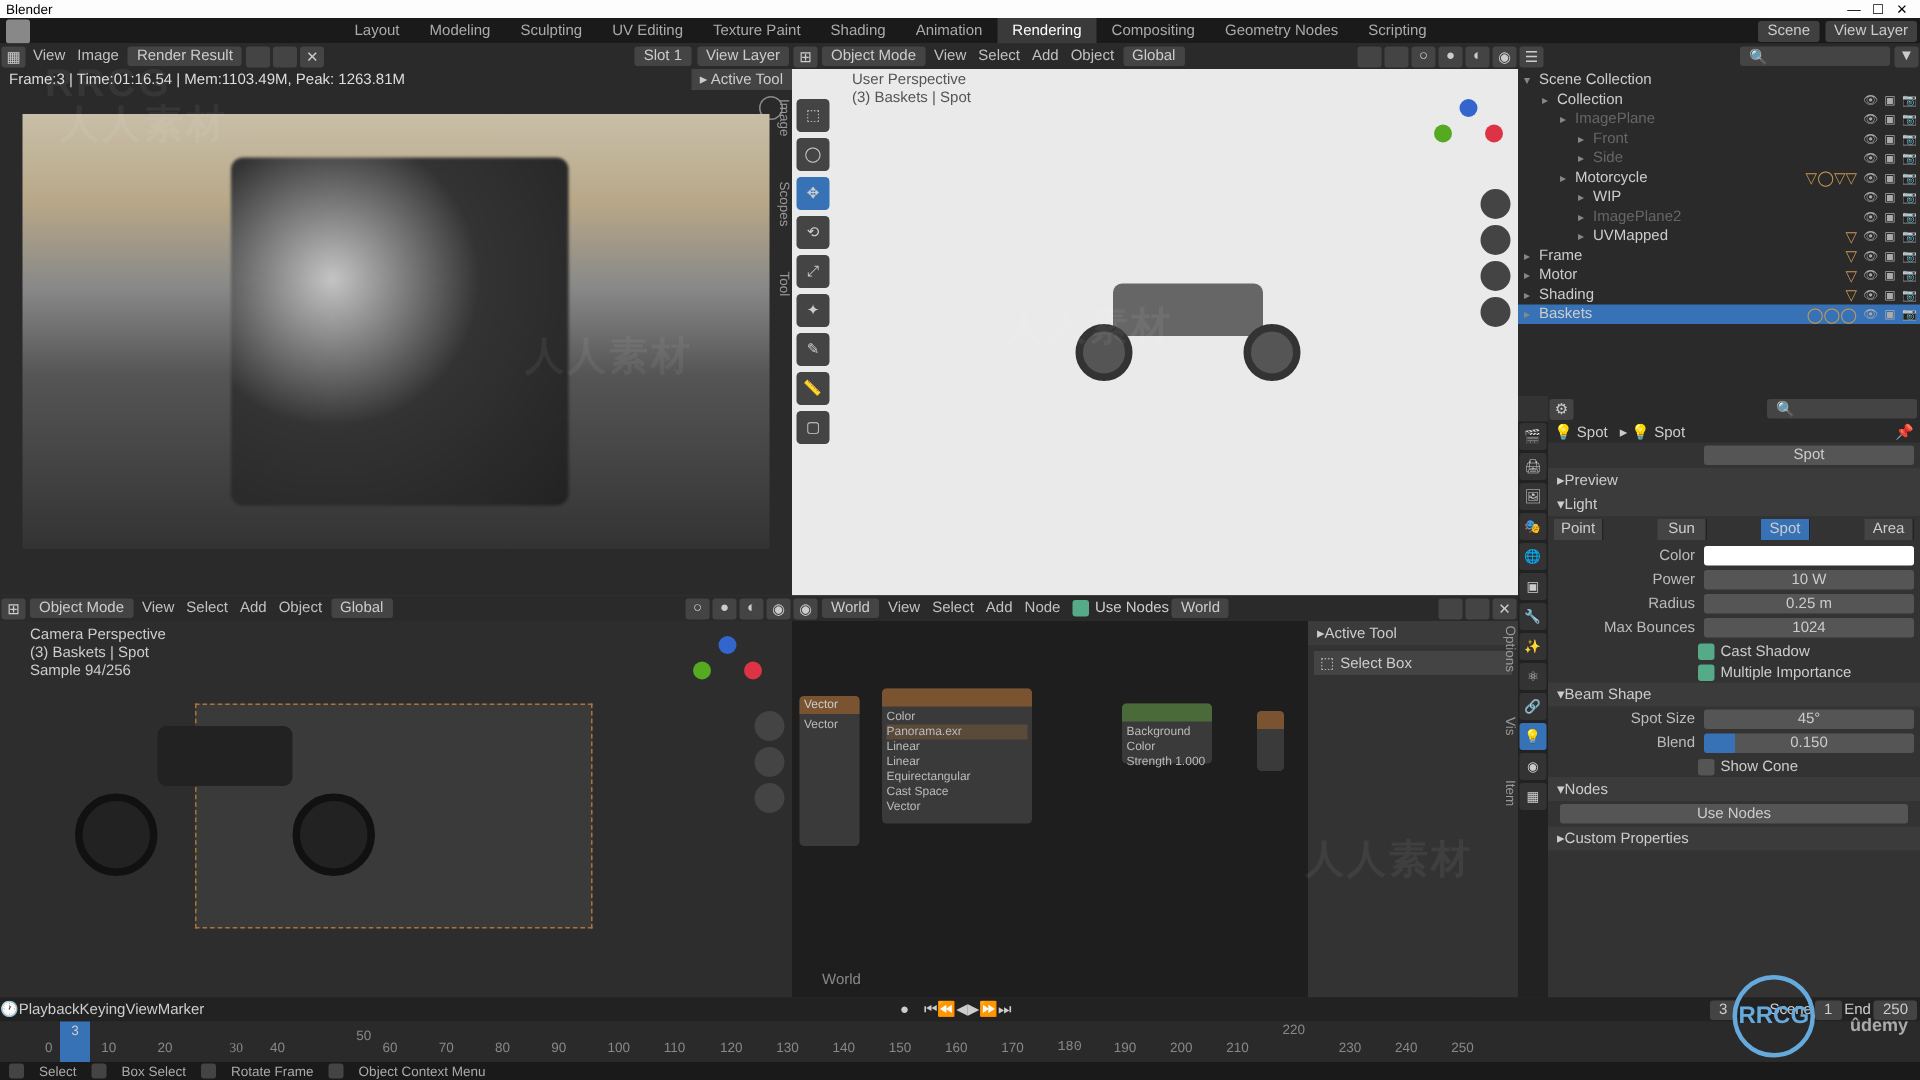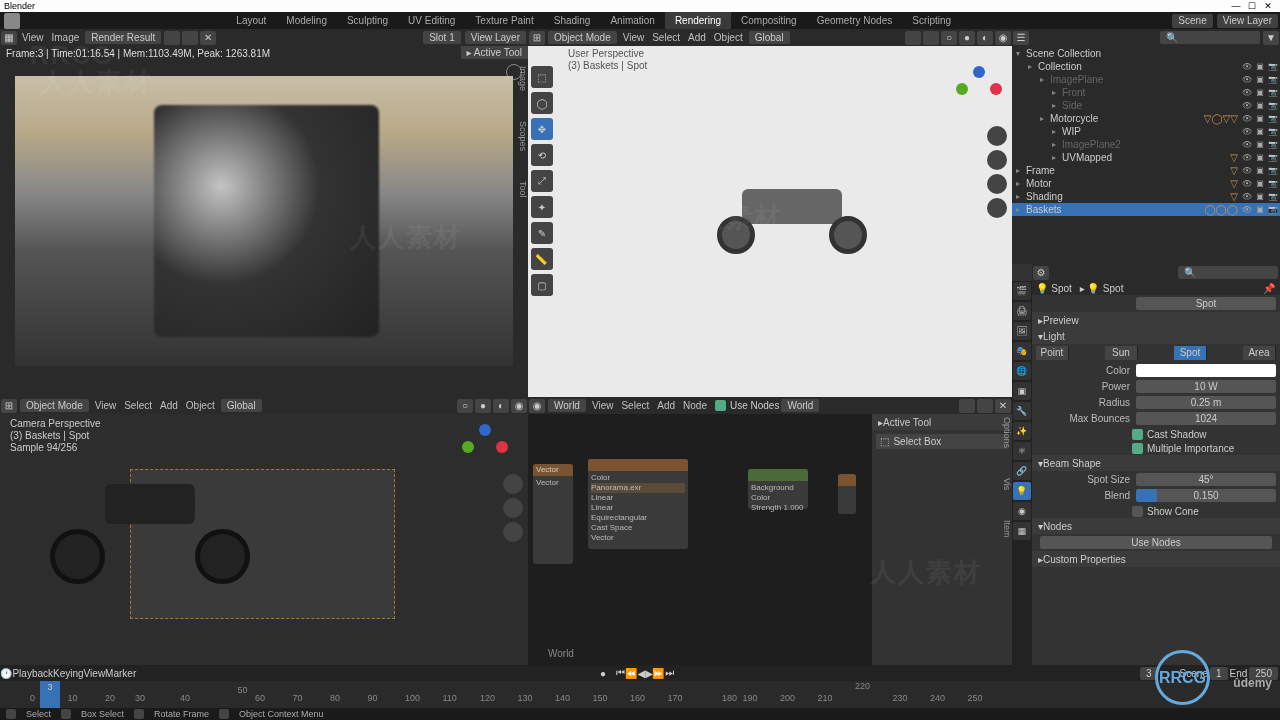--- a/index.html
+++ b/index.html
@@ -93,21 +93,21 @@
 .node .nsock { height: 10px; line-height: 10px; color: #bbb; }
 .active-tool-panel { position: absolute; right: 0; top: 17px; width: 140px; bottom: 0; background: #333; }
 .sel-box { background: #444; margin: 4px; padding: 2px 4px; display: flex; align-items: center; gap: 4px; }
 
 .camera-view { background: #2d2d2d; }
 .cam-frame { position: absolute; left: 130px; top: 55px; width: 265px; height: 150px; border: 1px dashed #aa7733; background: #3a3a3a; }
 .cam-moto { position: absolute; left: 50px; top: 40px; width: 200px; height: 130px; }
 .cam-moto .wheel { position: absolute; bottom: 0; width: 55px; height: 55px; border: 5px solid #111; border-radius: 50%; background: #222; }
 .cam-moto .wheel.f { right: 0; } .cam-moto .wheel.r { left: 0; }
 .cam-moto .tank { position: absolute; left: 55px; top: 30px; width: 90px; height: 40px; background: #222; border-radius: 6px; }
-.cam-info { position: absolute; top: 4px; left: 10px; line-height: 12px; }
+.cam-info { position: absolute; top: 4px; left: 20px; line-height: 12px; }
 
 .timeline { position: absolute; bottom: 12px; left: 0; right: 0; height: 43px; background: #2a2a2a; }
 .timeline .thdr { height: 16px; display: flex; align-items: center; background: #222; }
 .timeline .tbody { height: 27px; position: relative; background: #2a2a2a; }
 .timeline .tick { position: absolute; font-size: 9px; color: #888; }
 .timeline .cur { position: absolute; top: 0; width: 20px; height: 27px; background: #3672b5; text-align: center; line-height: 13px; font-size: 9px; }
 .timeline .numfld { background: #444; padding: 0 6px; margin: 0 2px; border-radius: 2px; height: 13px; line-height: 13px; }
 
 .status { position: absolute; bottom: 0; left: 0; right: 0; height: 12px; background: #1a1a1a; display: flex; align-items: center; font-size: 9px; gap: 10px; padding: 0 6px; color: #aaa; }
 .status .icon { width: 10px; height: 10px; background: #444; border-radius: 2px; }
@@ -603,36 +603,36 @@
     <div class="numfld">1</div>
     <span>End</span>
     <div class="numfld">250</div>
   </div>
   <div class="tbody">
     <div class="cur" style="left:40px"><span>3</span></div>
     <div id="timeline-ticks">
         <span class="tick" style="left: 30px; top: 12px;">0</span>
         <span class="tick" style="left: 67.5px; top: 12px;">10</span>
         <span class="tick" style="left: 105px; top: 12px;">20</span>
-        <span class="tick" style="left: 135px; top: 12px;">30</span>
+        <span class="tick" style="left: 153px; top: 12px; font-family: Liberation Serif, serif;">30</span>
         <span class="tick" style="left: 180px; top: 12px;">40</span>
         <span class="tick" style="left: 217.5px; top: 4px; padding-left: 20px;">50</span>
         <span class="tick" style="left: 255px; top: 12px;">60</span>
         <span class="tick" style="left: 292.5px; top: 12px;">70</span>
         <span class="tick" style="left: 330px; top: 12px;">80</span>
         <span class="tick" style="left: 367.5px; top: 12px;">90</span>
         <span class="tick" style="left: 405px; top: 12px;">100</span>
         <span class="tick" style="left: 442.5px; top: 12px;">110</span>
         <span class="tick" style="left: 480px; top: 12px;">120</span>
         <span class="tick" style="left: 517.5px; top: 12px;">130</span>
         <span class="tick" style="left: 555px; top: 12px;">140</span>
         <span class="tick" style="left: 592.5px; top: 12px;">150</span>
         <span class="tick" style="left: 630px; top: 12px;">160</span>
         <span class="tick" style="left: 667.5px; top: 12px;">170</span>
-        <span class="tick" style="left: 722px; top: 12px;">180</span>
+        <span class="tick" style="left: 705px; top: 12px; font-family: Liberation Mono, monospace;">180</span>
         <span class="tick" style="left: 742.5px; top: 12px;">190</span>
         <span class="tick" style="left: 780px; top: 12px;">200</span>
         <span class="tick" style="left: 817.5px; top: 12px;">210</span>
         <span class="tick" style="left: 855px; top: 0;">220</span>
         <span class="tick" style="left: 892.5px; top: 12px;">230</span>
         <span class="tick" style="left: 930px; top: 12px;">240</span>
         <span class="tick" style="left: 967.5px; top: 12px;">250</span>
       </div>
   </div>
 </div>

